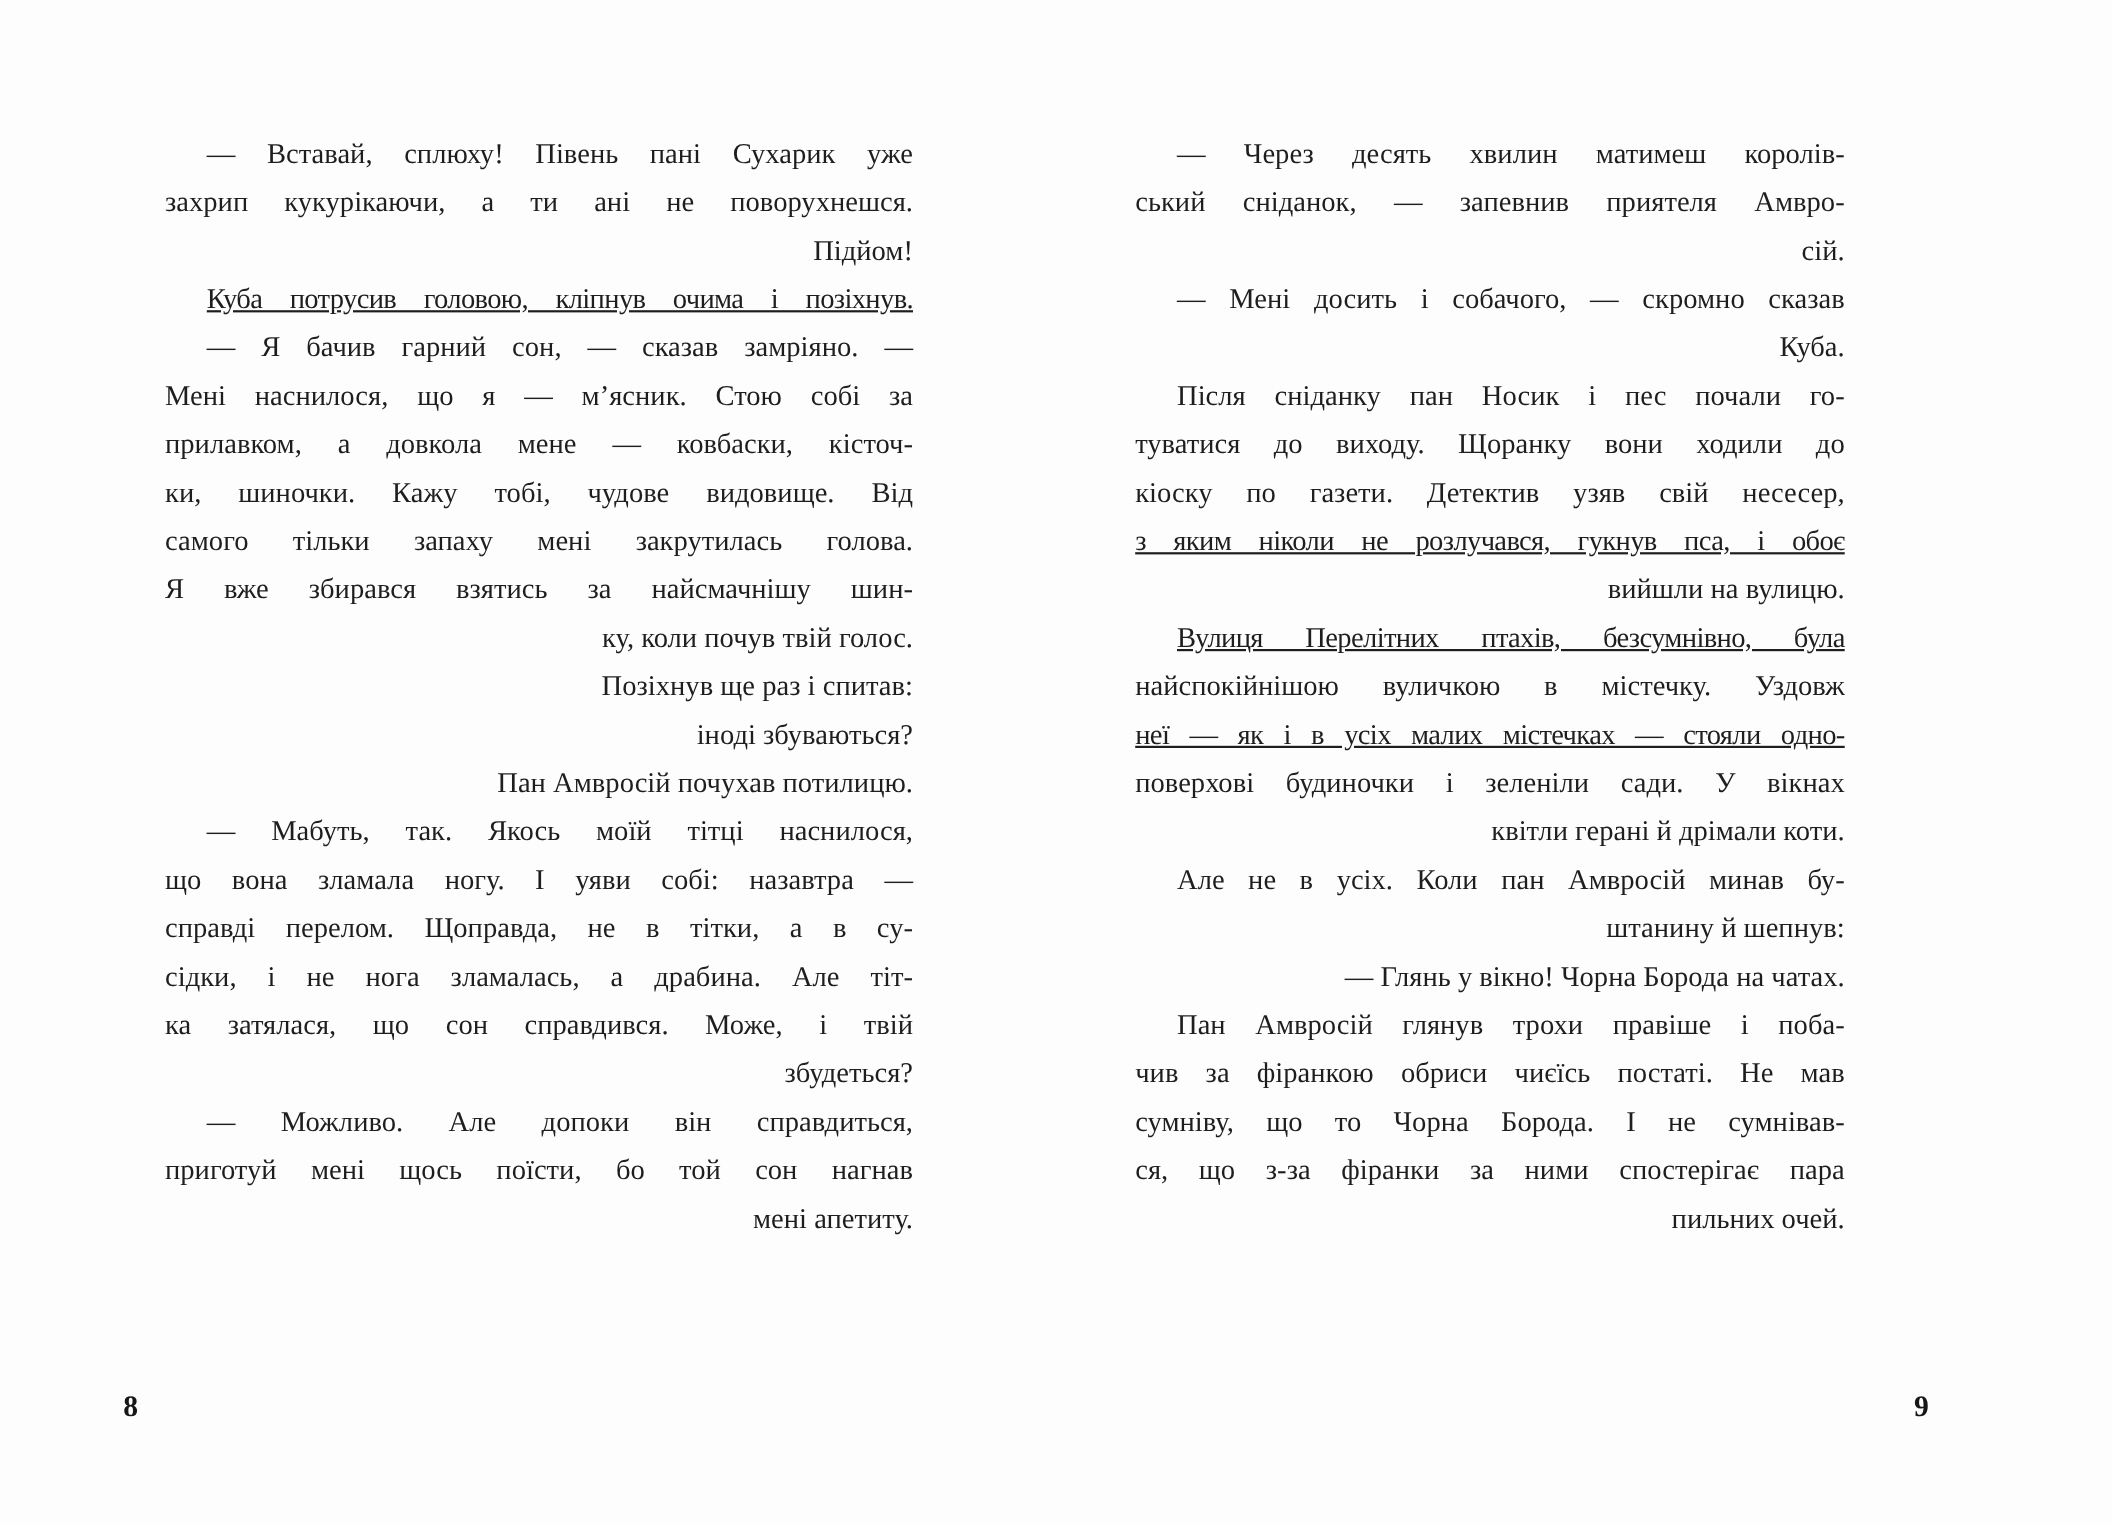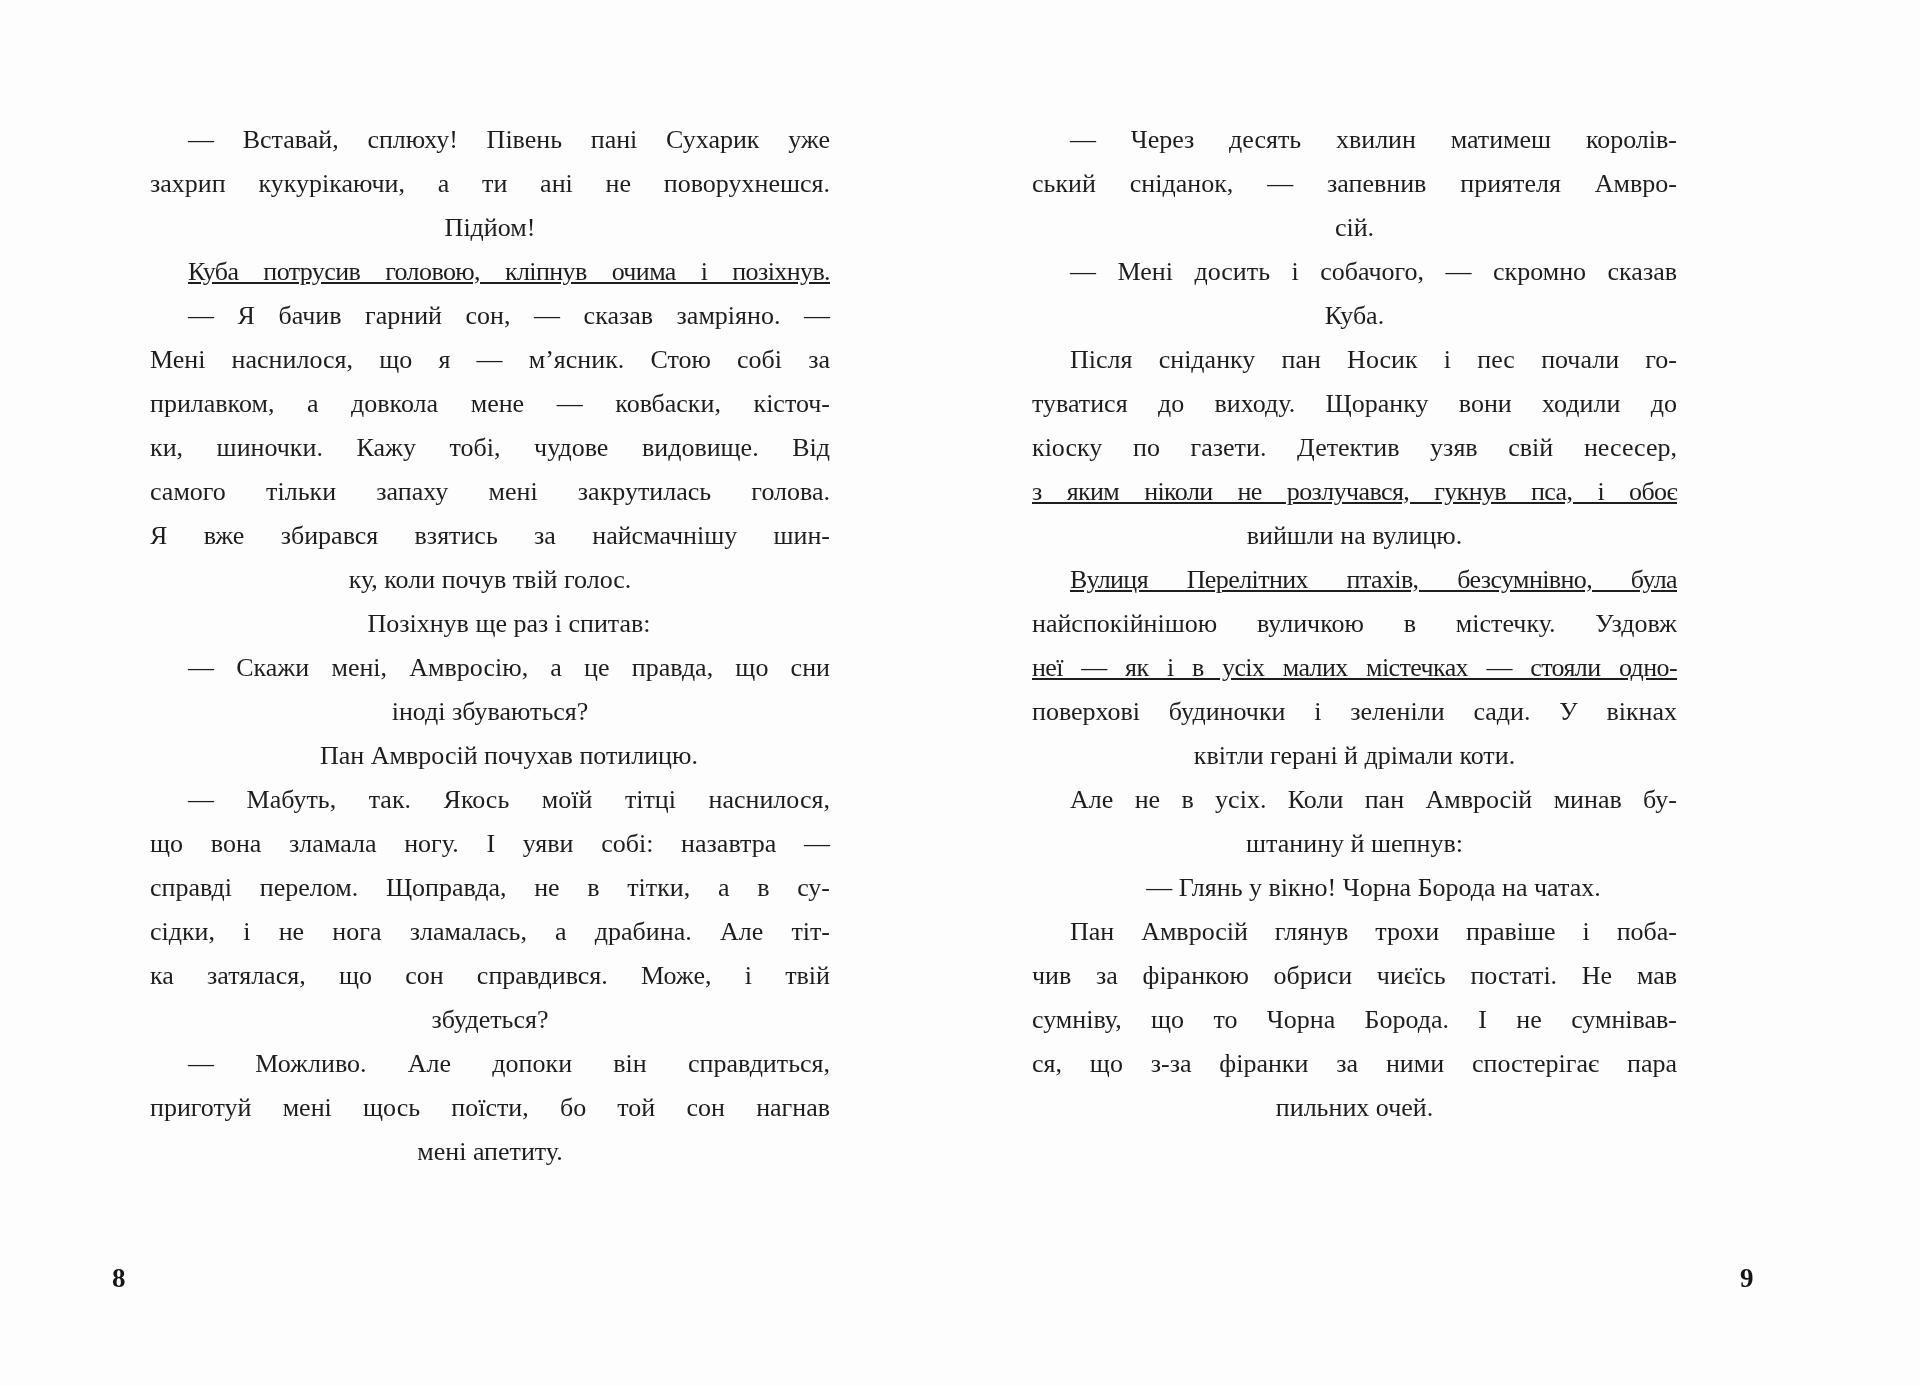--- a/index.html
+++ b/index.html
@@ -20,21 +20,21 @@
     position: absolute;
     top: 118px;
     font-size: 26px;
   }
   .col-left  { left: 150px;  width: 680px; }
   .col-right { left: 1032px; width: 645px; }
   .ln {
     height: 44px;
     line-height: 44px;
     white-space: normal;
-    text-align: center;
+    text-align: right;
   }
   .ln.jst {
     text-align: justify;
     text-align-last: justify;
   }
   .ln.ind { padding-left: 38px; }
   .ln.tgt { letter-spacing: -0.6px; text-decoration: underline; }
   .pageno {
     position: absolute;
     top: 1258px;
@@ -57,21 +57,20 @@
       <div class="ln">Підйом!</div>
       <div class="ln ind jst tgt">Куба потрусив головою, кліпнув очима і позіхнув.</div>
       <div class="ln ind jst">— Я бачив гарний сон, — сказав замріяно. —</div>
       <div class="ln jst">Мені наснилося, що я — м’ясник. Стою собі за</div>
       <div class="ln jst">прилавком, а довкола мене — ковбаски, кісточ-</div>
       <div class="ln jst">ки, шиночки. Кажу тобі, чудове видовище. Від</div>
       <div class="ln jst">самого тільки запаху мені закрутилась голова.</div>
       <div class="ln jst">Я вже збирався взятись за найсмачнішу шин-</div>
       <div class="ln">ку, коли почув твій голос.</div>
       <div class="ln ind">Позіхнув ще раз і спитав:</div>
-      <div class="ln ind jst">— Скажи мені, Амвросію, а це правда, що сни</div>
       <div class="ln">іноді збуваються?</div>
       <div class="ln ind">Пан Амвросій почухав потилицю.</div>
       <div class="ln ind jst">— Мабуть, так. Якось моїй тітці наснилося,</div>
       <div class="ln jst">що вона зламала ногу. І уяви собі: назавтра —</div>
       <div class="ln jst">справді перелом. Щоправда, не в тітки, а в су-</div>
       <div class="ln jst">сідки, і не нога зламалась, а драбина. Але тіт-</div>
       <div class="ln jst">ка затялася, що сон справдився. Може, і твій</div>
       <div class="ln">збудеться?</div>
       <div class="ln ind jst">— Можливо. Але допоки він справдиться,</div>
       <div class="ln jst">приготуй мені щось поїсти, бо той сон нагнав</div>

